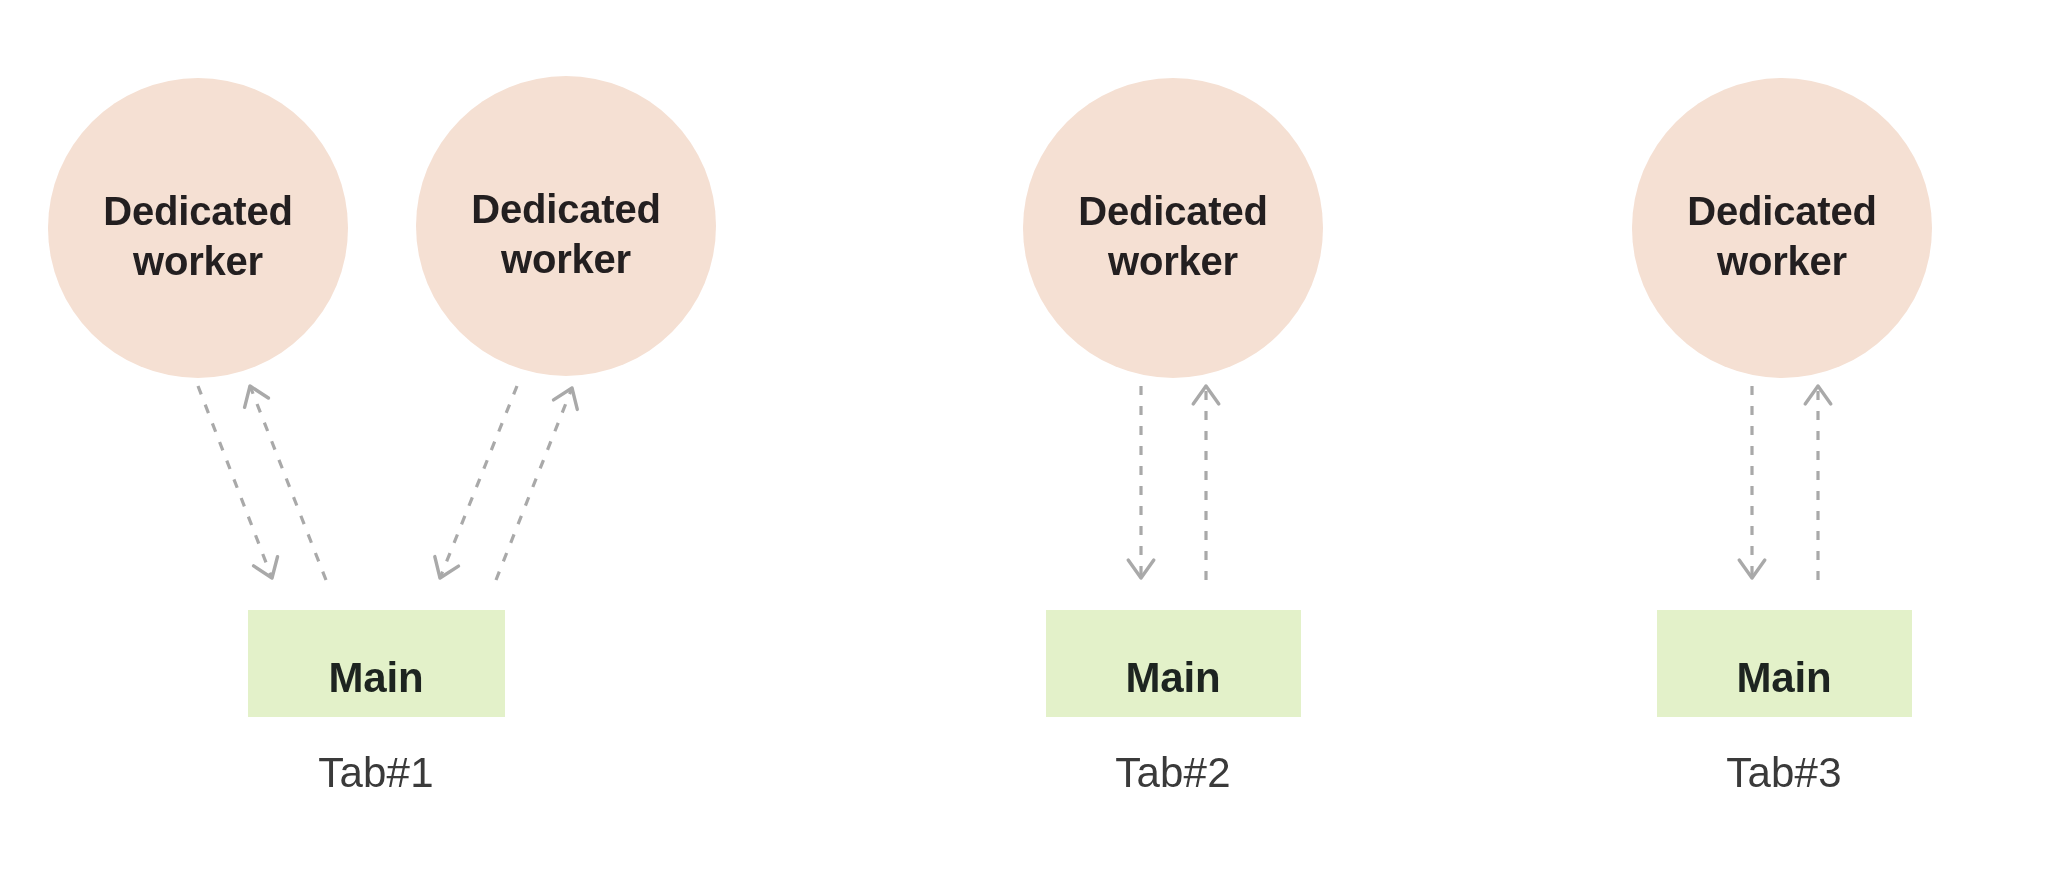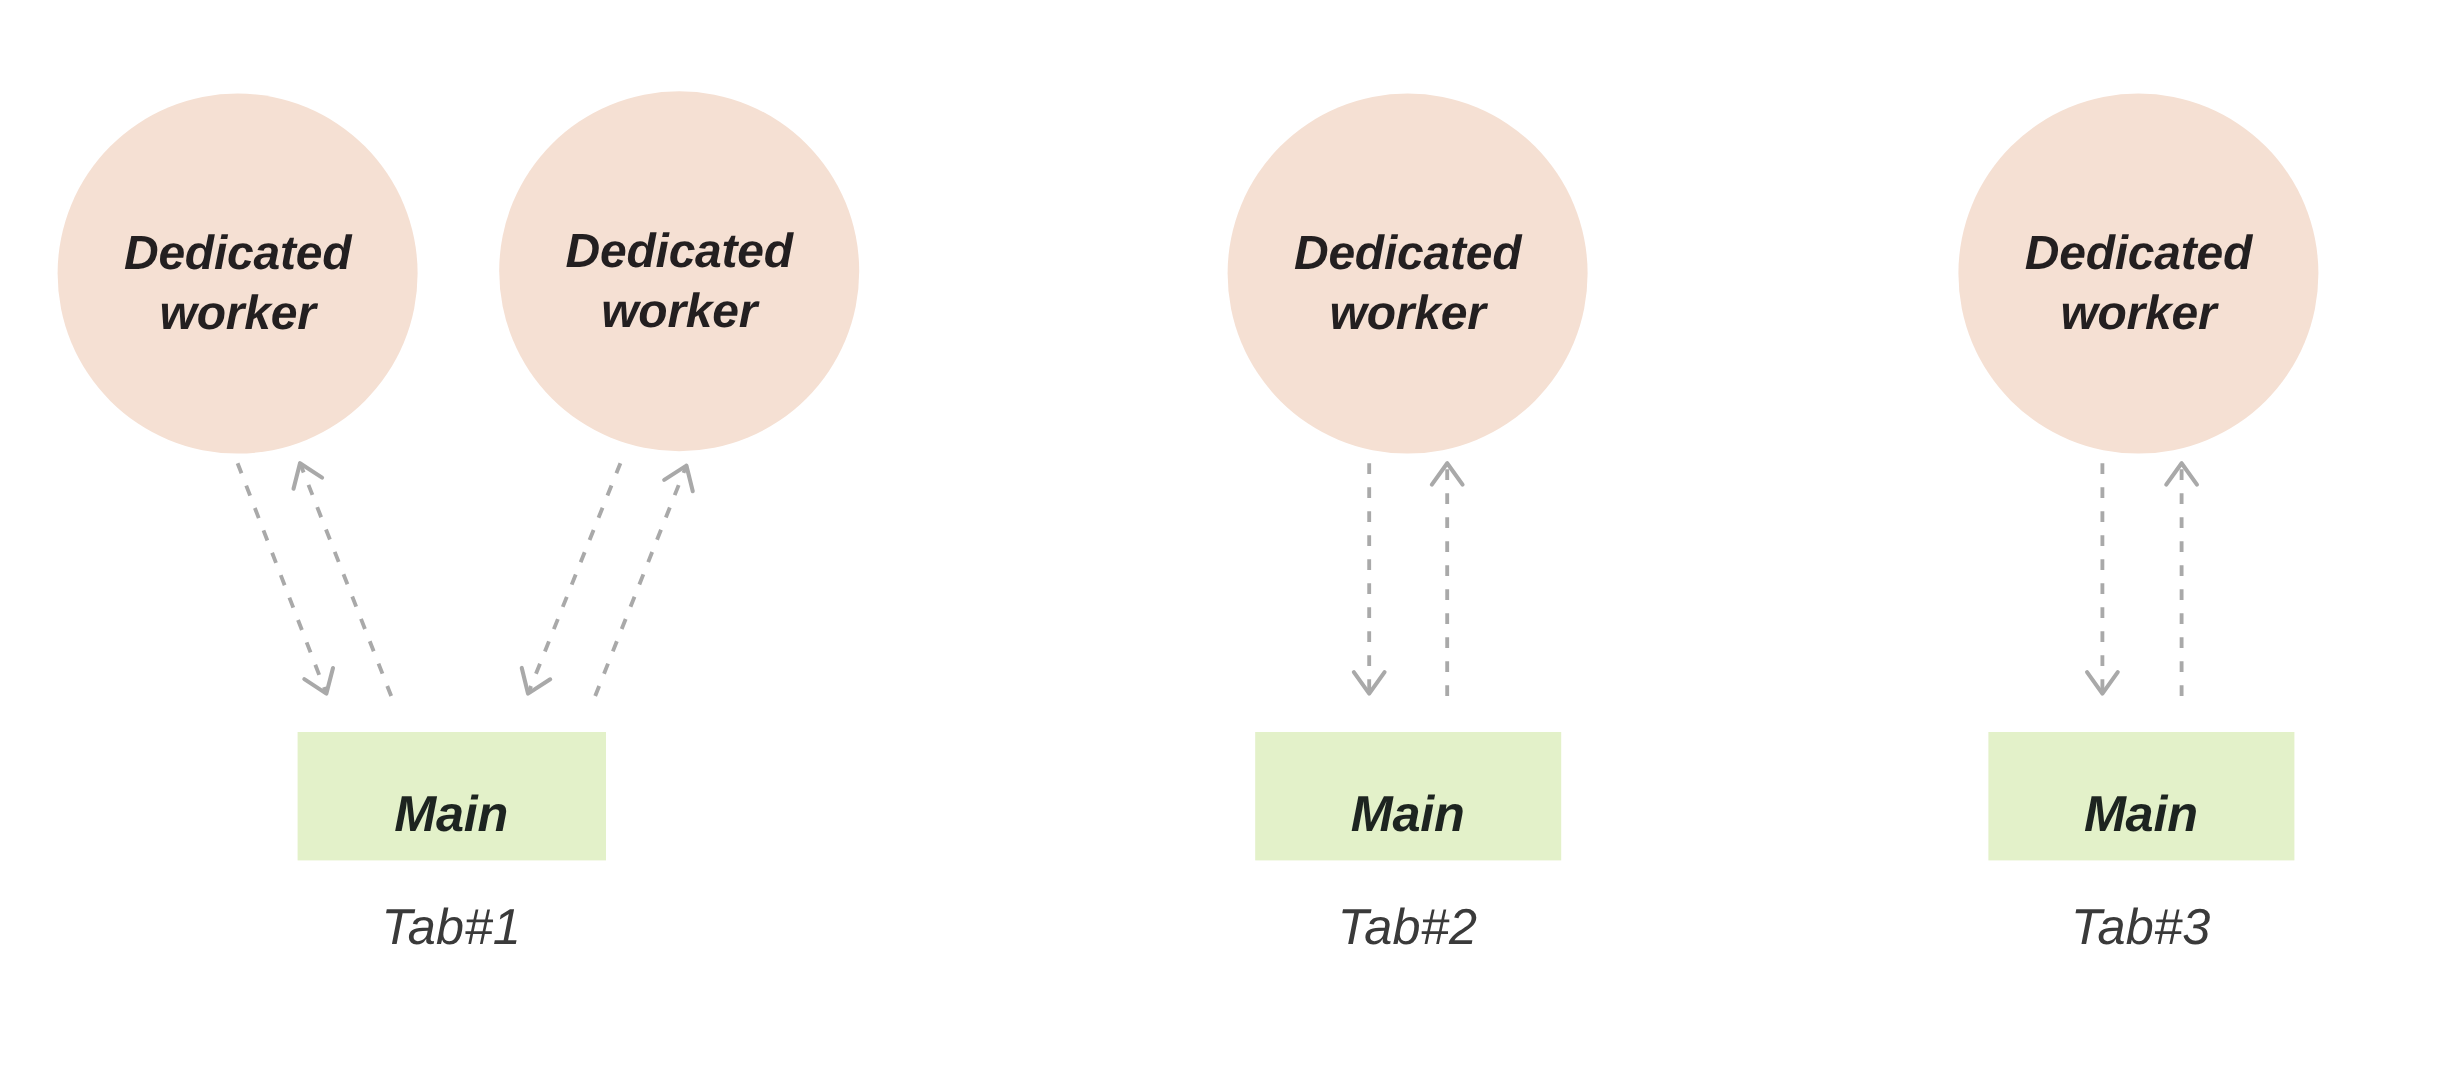--- a/index.html
+++ b/index.html
@@ -56,21 +56,21 @@
   }
   .arrow-head {
     fill: none;
     stroke-linecap: round;
     stroke-linejoin: round;
   }
 </style>
 </head>
 <body>
 
-<div id="stage" style="width: 2023px; height: 894px; background: rgb(255, 255, 255); font-style: italic;">
+<div id="stage" style="width: 2023px; height: 894px; background: rgb(255, 255, 255);">
   <svg id="diagram-svg" viewBox="0 0 2046 894" xmlns="http://www.w3.org/2000/svg">
     <g id="links-layer">
         <g>
           <g>
             <line x1="198" y1="386" x2="272" y2="578" stroke="#a9a9a9" stroke-width="3.2" stroke-dasharray="9 11" class="flow-line"></line>
             <path d="M 253.6 565.9 L 272.0 578.0 L 277.5 556.7" stroke="#a9a9a9" stroke-width="3.4" class="arrow-head"></path>
           </g>
           <g>
             <line x1="326" y1="580" x2="250" y2="386" stroke="#a9a9a9" stroke-width="3.2" stroke-dasharray="9 11" class="flow-line"></line>
             <path d="M 268.4 398.0 L 250.0 386.0 L 244.6 407.3" stroke="#a9a9a9" stroke-width="3.4" class="arrow-head"></path>

